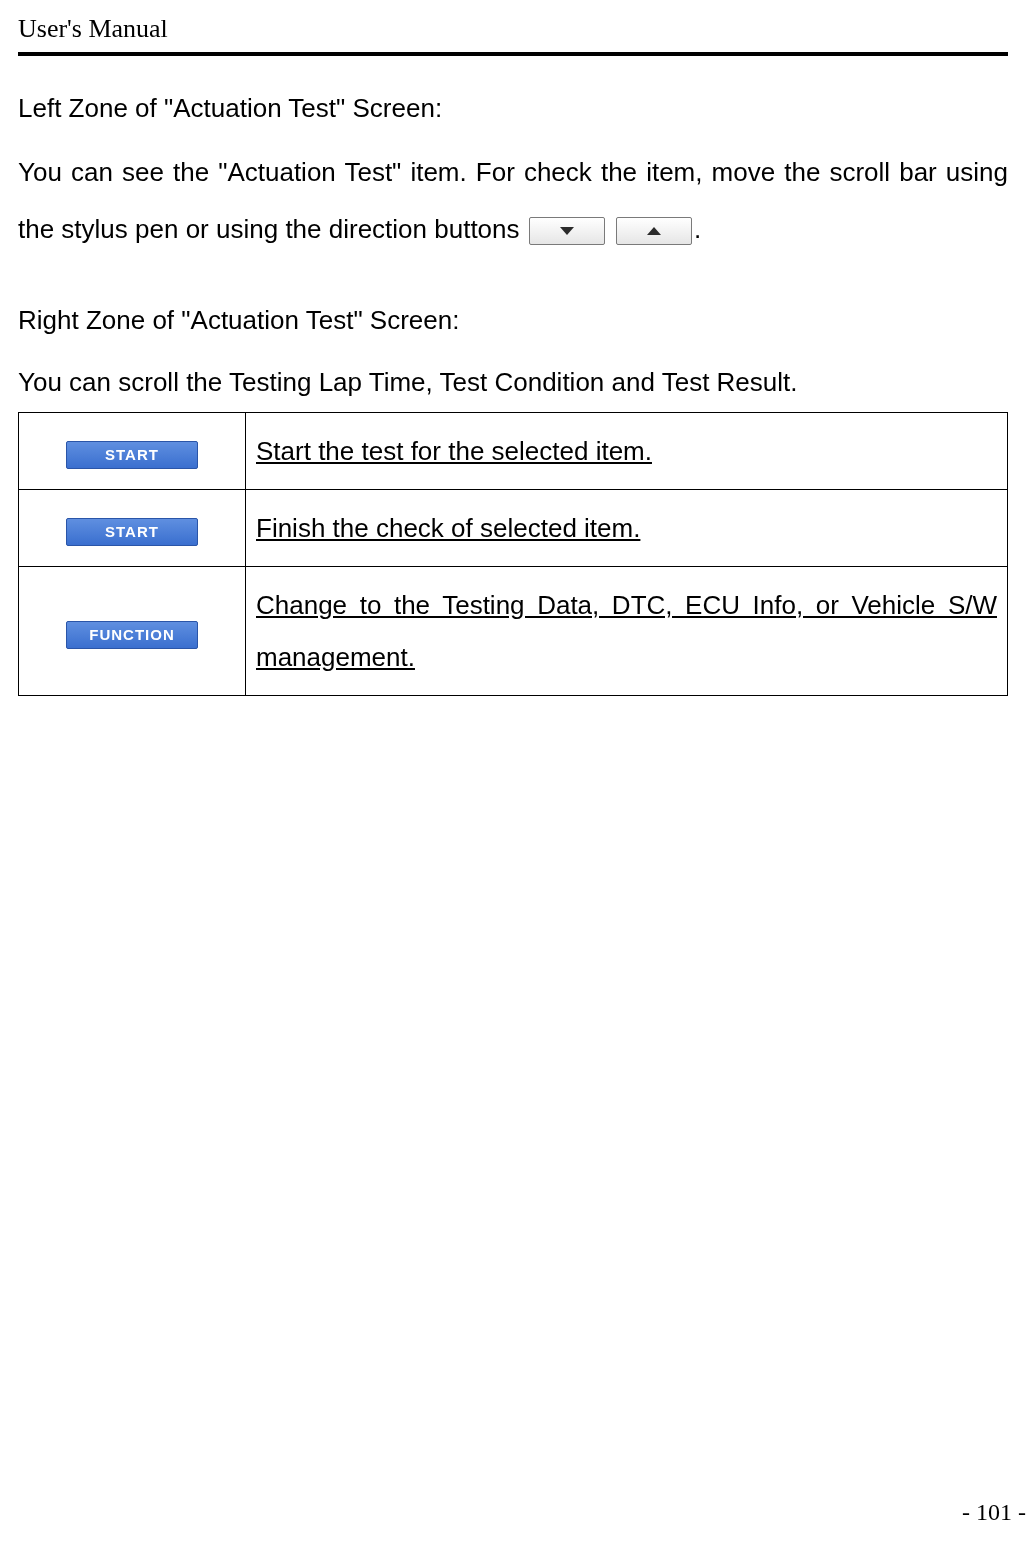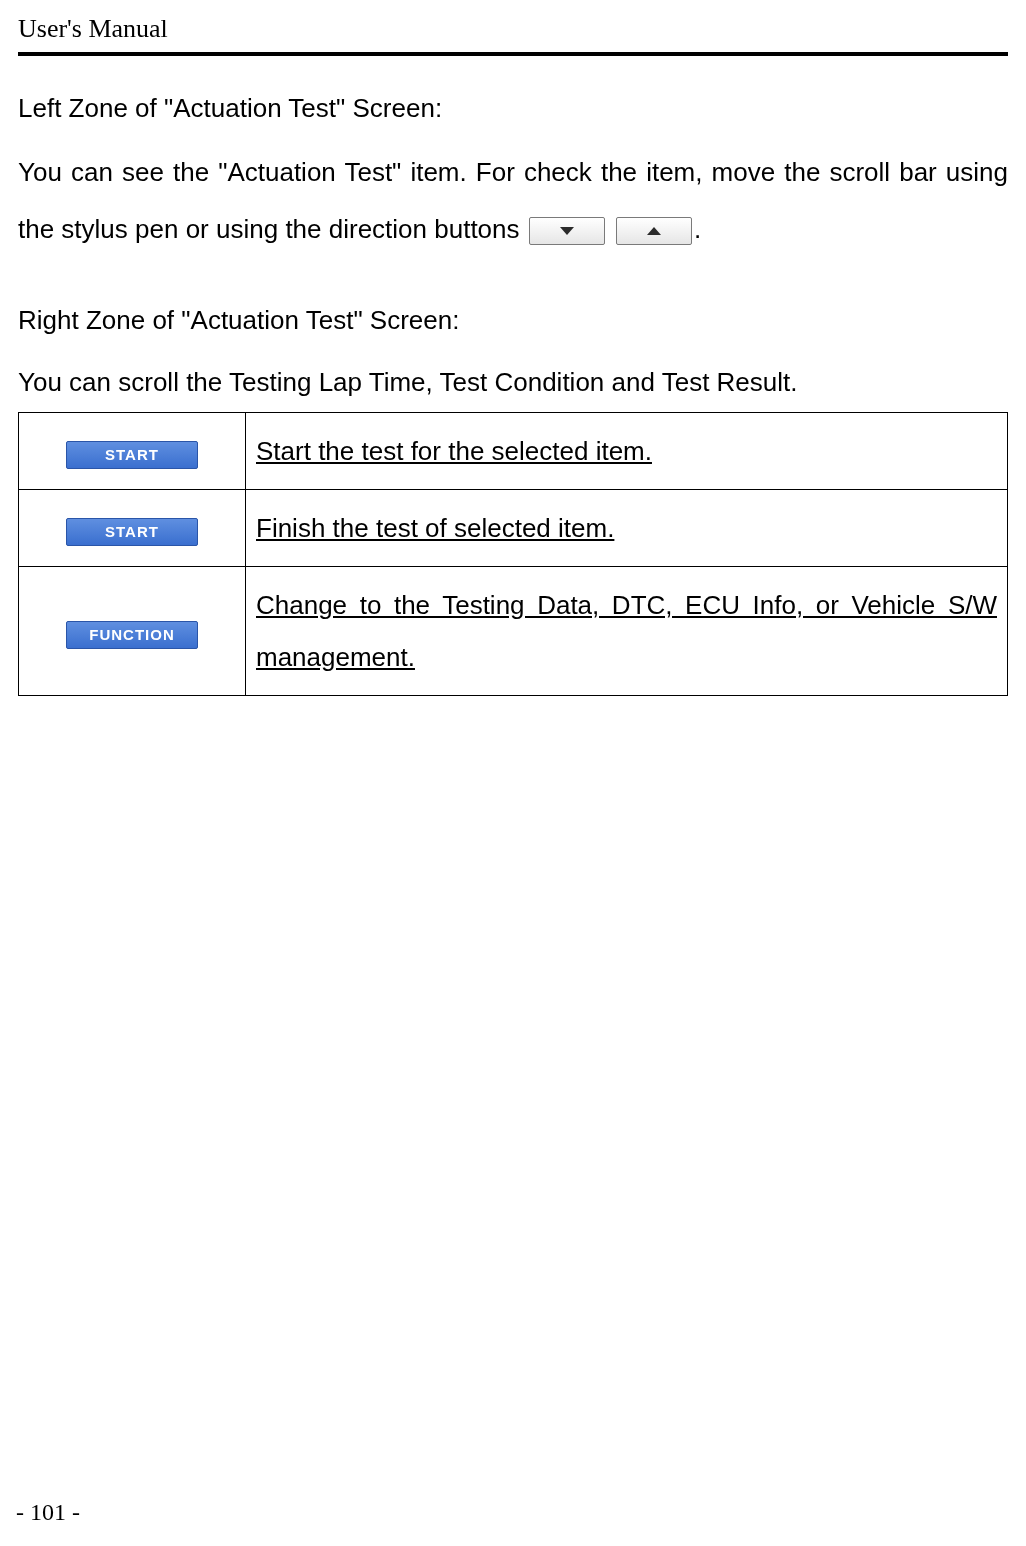--- a/index.html
+++ b/index.html
@@ -106,21 +106,21 @@
     font-weight: bold;
     letter-spacing: 1px;
     border-radius: 2px;
     text-align: center;
   }
   .page-number {
     position: absolute;
     bottom: 20px;
     left: 16px;
     right: 0;
-    text-align: left;
+    text-align: right;
     font-family: "Times New Roman", Times, serif;
     font-size: 24px;
   }
 </style>
 </head>
 <body>
 
 <div class="page">
 
   <div class="running-header">User's Manual</div>
@@ -149,21 +149,21 @@
       <tr>
         <td class="icon-cell">
           <span class="ui-btn">START</span>
         </td>
         <td class="desc-cell">Start the test for the selected item.</td>
       </tr>
       <tr>
         <td class="icon-cell">
           <span class="ui-btn">START</span>
         </td>
-        <td class="desc-cell">Finish the test of selected item.</td>
+        <td class="desc-cell">Finish the check of selected item.</td>
       </tr>
       <tr>
         <td class="icon-cell">
           <span class="ui-btn">FUNCTION</span>
         </td>
         <td class="desc-cell">Change to the Testing Data, DTC, ECU Info, or Vehicle S/W management.</td>
       </tr>
     </tbody>
   </table>
 

